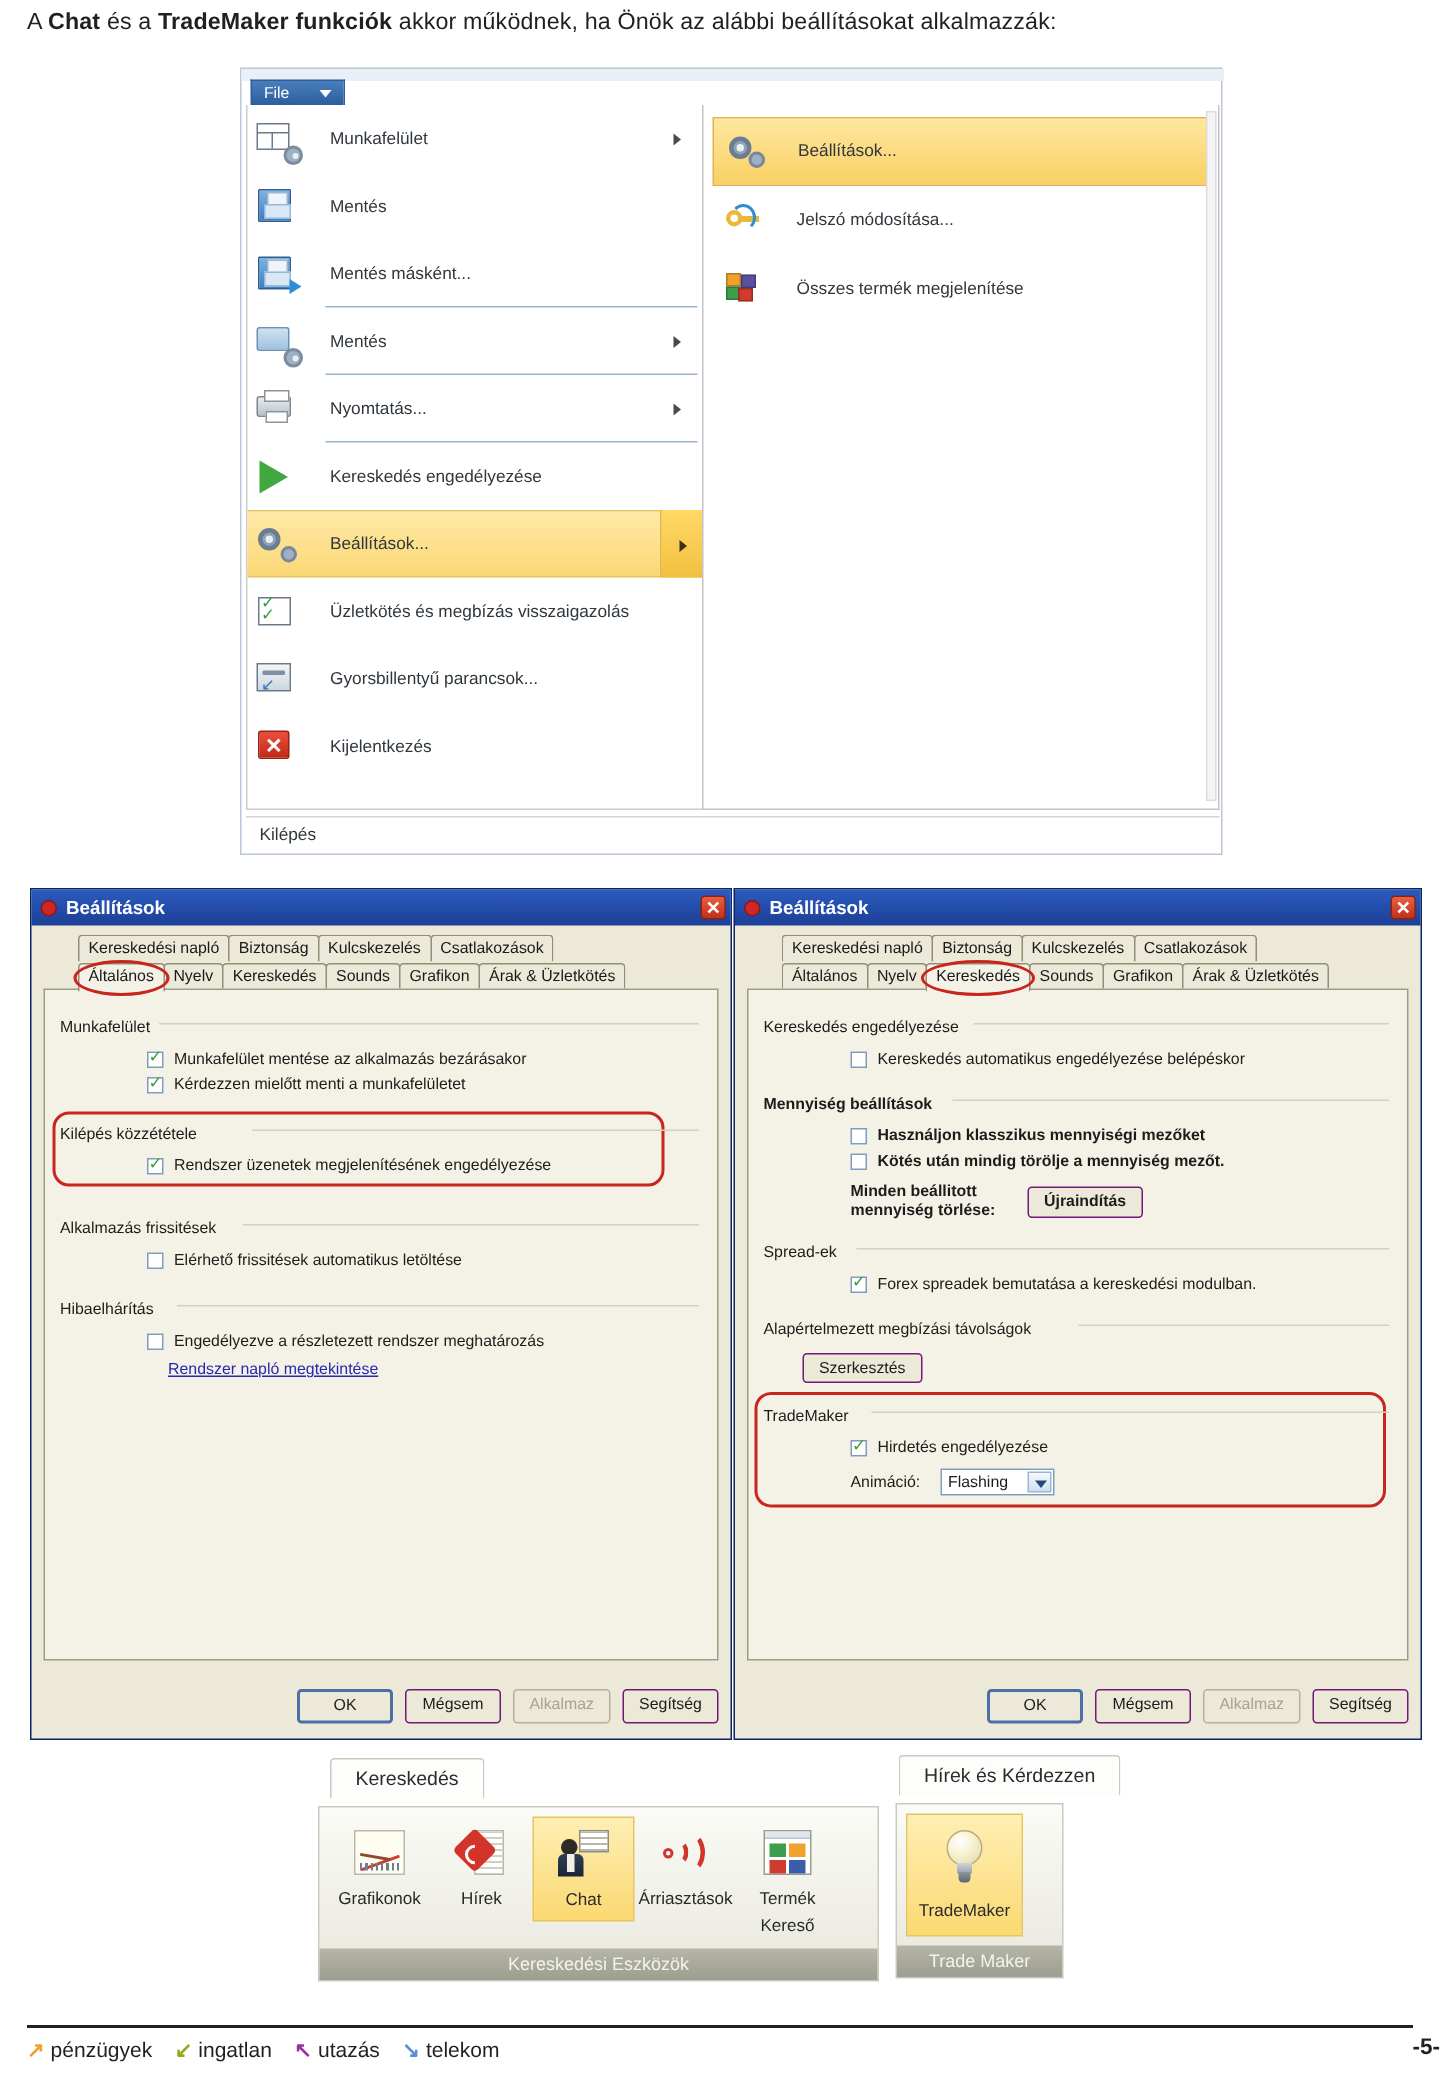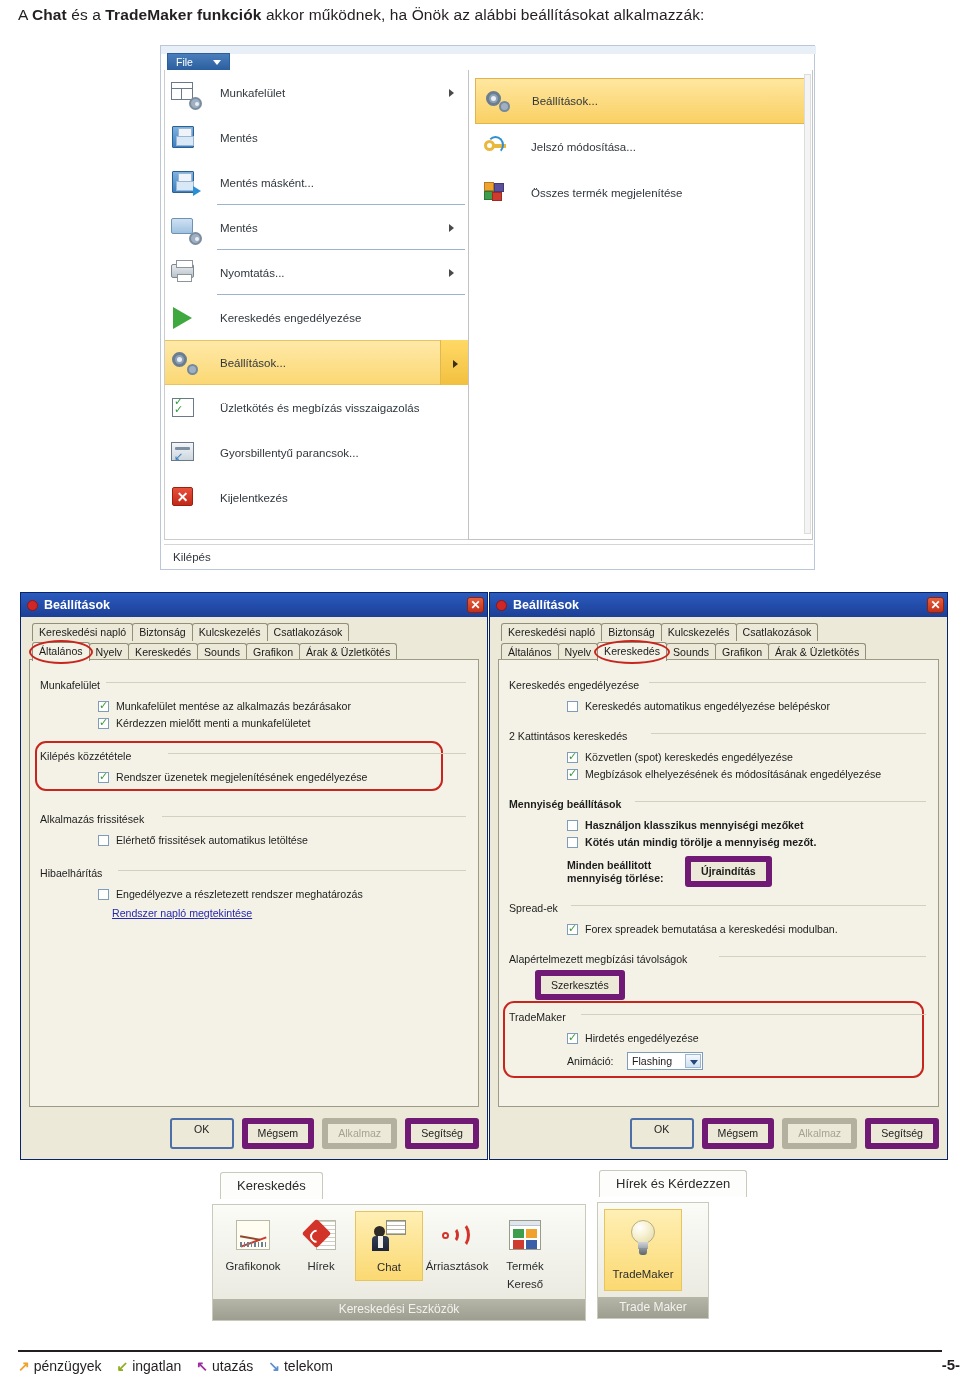--- a/index.html
+++ b/index.html
@@ -197,21 +197,21 @@
   .dlg-title .t-txt { color:#fff; font-size:12.5px; font-weight:bold; flex:1; }
   .dlg-title .t-close {
     width: 17px; height: 16px; border-radius: 3px;
     background: linear-gradient(#e8603d,#c2301a); border:1px solid #8e2212;
     color:#fff; font-size:12px; line-height:14px; text-align:center; font-weight:bold;
   }
   .dlg-body { position: relative; padding: 6px 7px 0 7px; height: 542px; }
 
   
   .tabstrip { position: relative; height: 36px; padding-left: 4px; }
-  .tabrow { display: flex; align-items: flex-end; }
+  .tabrow { display: flex; align-items: flex-start; margin-left: 20px; }
   .tab {
     font-size: 10.6px; color: #1a1a1a; background: #ece9d8;
     border: 1px solid #8f8f7a; border-bottom: none;
     border-top-left-radius: 3px; border-top-right-radius: 3px;
     padding: 1px 6px 2px 6px; margin-right: -1px; white-space: nowrap;
     position: relative; line-height: 14px;
   }
   .tab.sel {
     background: #f4f2e6; padding-bottom: 3px; z-index: 3;
   }
@@ -255,21 +255,21 @@
     font-size: 10.6px; color: #2727b0; text-decoration: underline;
     margin: 7px 0 0 72px; display: inline-block;
   }
 
   .redbox {
     position: absolute; border: 2.4px solid #c8251f; border-radius: 11px;
     pointer-events: none;
   }
 
   .btn {
-    background: #ece9d8; border: 6px solid #701a75; border-radius: 3px;
+    background: #ece9d8; border: 1px solid #701a75; border-radius: 3px;
     font-size: 10.6px; color: #1c1c1c; padding: 3px 10px; line-height: 13px;
   }
   .btn.disabled { color: #a6a394; border-color: #b3b0a0; }
   .btn.default { border: 2px solid #4c6fa8; }
 
   .btnbar {
     position: absolute; left: 0; right: 8px; bottom: 10px;
     display: flex; justify-content: flex-end; gap: 8px;
   }
   .btnbar .btn { min-width: 64px; text-align: center; }
@@ -625,32 +625,20 @@
 
       <div class="group">
         <span class="gline" style="left:140px;"></span>
         <span class="glabel">Kereskedés engedélyezése</span>
         <div class="cbrow">
           <span class="cb"></span>
           <span class="cblabel">Kereskedés automatikus engedélyezése belépéskor</span>
         </div>
       </div>
 
-      <div class="group" style="margin-top:14px;">
-        <span class="gline" style="left:142px;"></span>
-        <span class="glabel">2 Kattintásos kereskedés</span>
-        <div class="cbrow">
-          <span class="cb on"></span>
-          <span class="cblabel">Közvetlen (spot) kereskedés engedélyezése</span>
-        </div>
-        <div class="cbrow tight">
-          <span class="cb on"></span>
-          <span class="cblabel">Megbízások elhelyezésének és módosításának engedélyezése</span>
-        </div>
-      </div>
 
       <div class="group" style="margin-top:14px;font-weight:bold;">
         <span class="gline" style="left:126px;"></span>
         <span class="glabel">Mennyiség beállítások</span>
         <div class="cbrow">
           <span class="cb"></span>
           <span class="cblabel">Használjon klasszikus mennyiségi mezőket</span>
         </div>
         <div class="cbrow tight">
           <span class="cb"></span>

